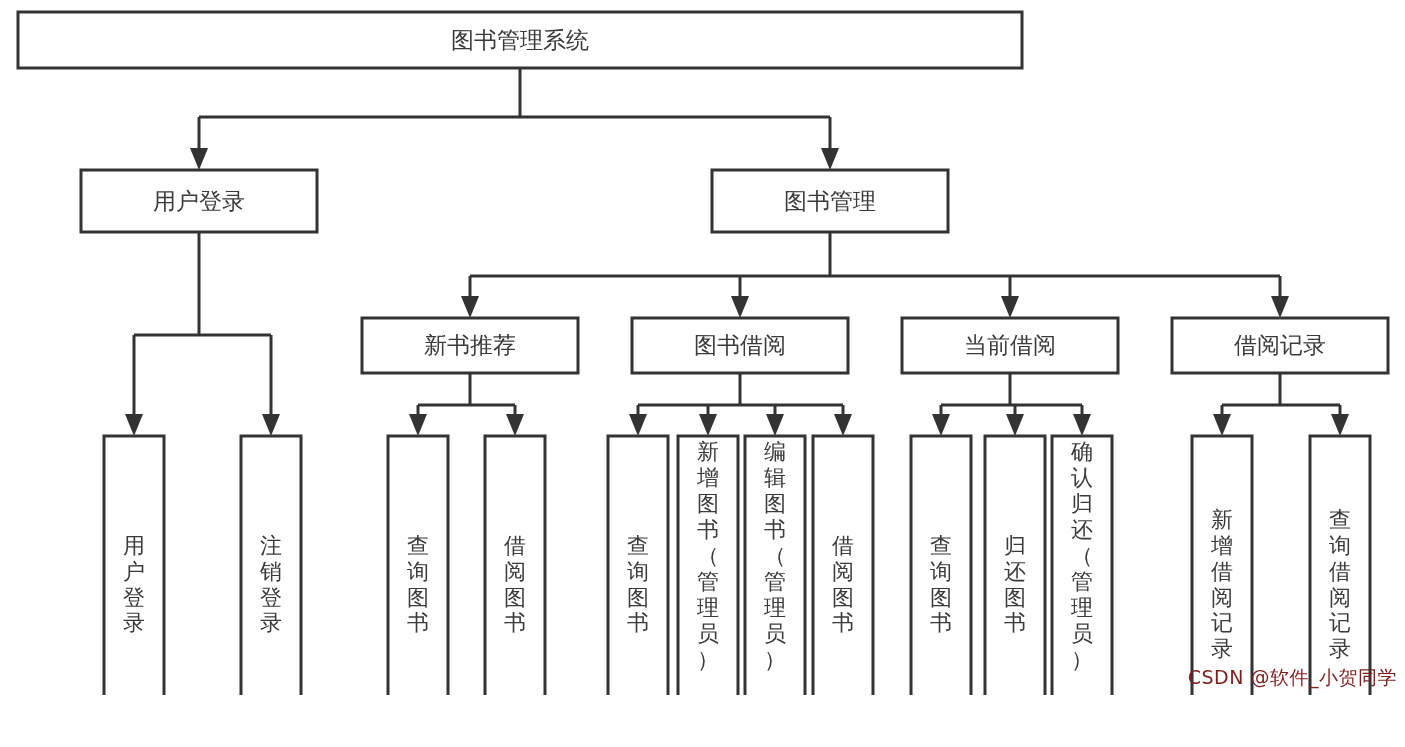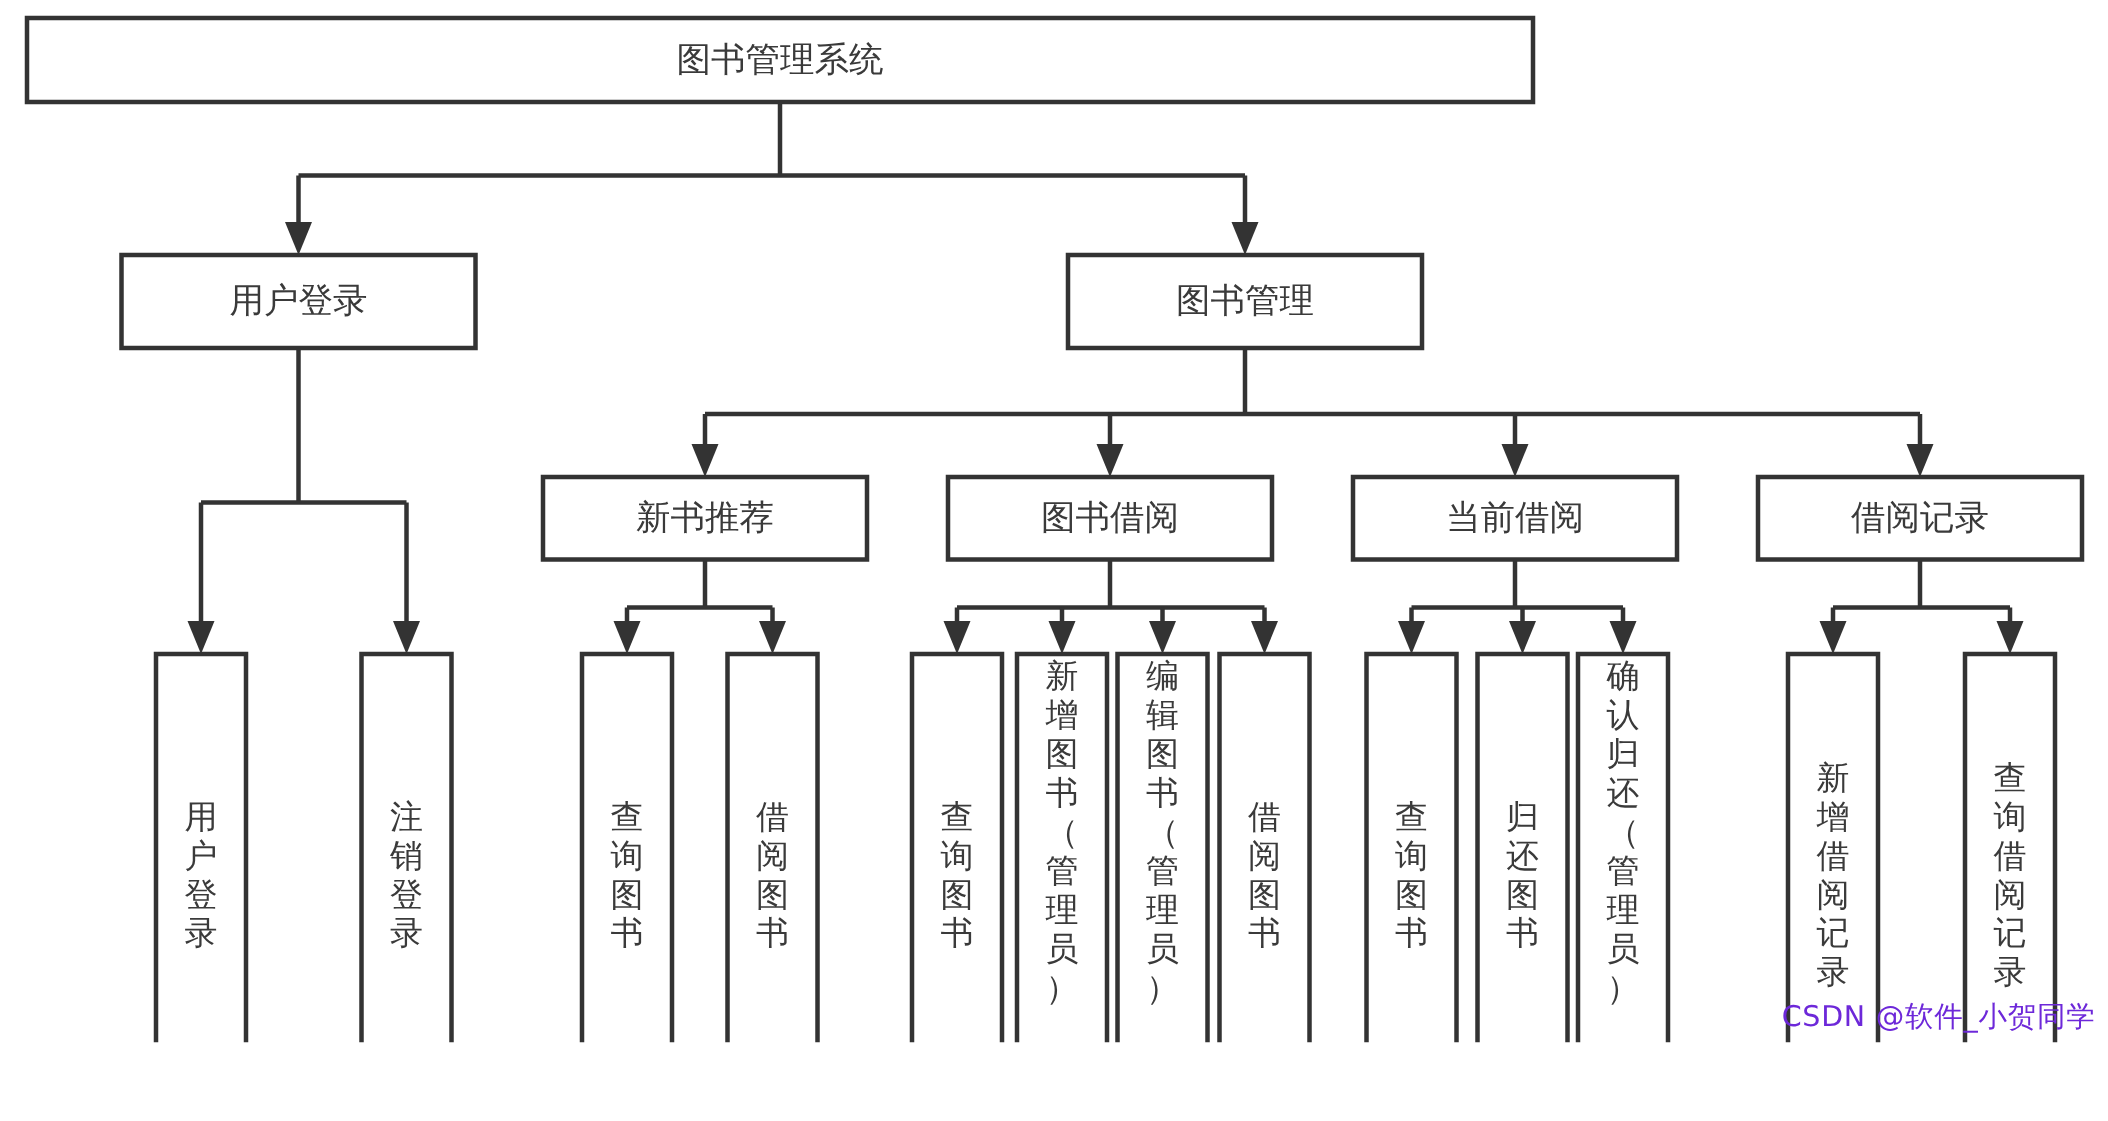--- a/index.html
+++ b/index.html
@@ -70,21 +70,21 @@
     width: 1em;
     height: 1.18em;
     line-height: 1.18em;
   }
   .watermark {
     position: absolute;
     right: 8px;
     bottom: 4px;
     font-family: "DejaVu Sans", "Liberation Sans", sans-serif;
     font-size: 19px;
-    color: #6d28d9;
+    color: #7f1d1d;
     white-space: nowrap;
     letter-spacing: 0.5px;
   }
 </style>
 </head>
 <body>
 
 <div id="diagram-root">
 
   <svg class="diagram-canvas" viewBox="0 0 1405 747">

